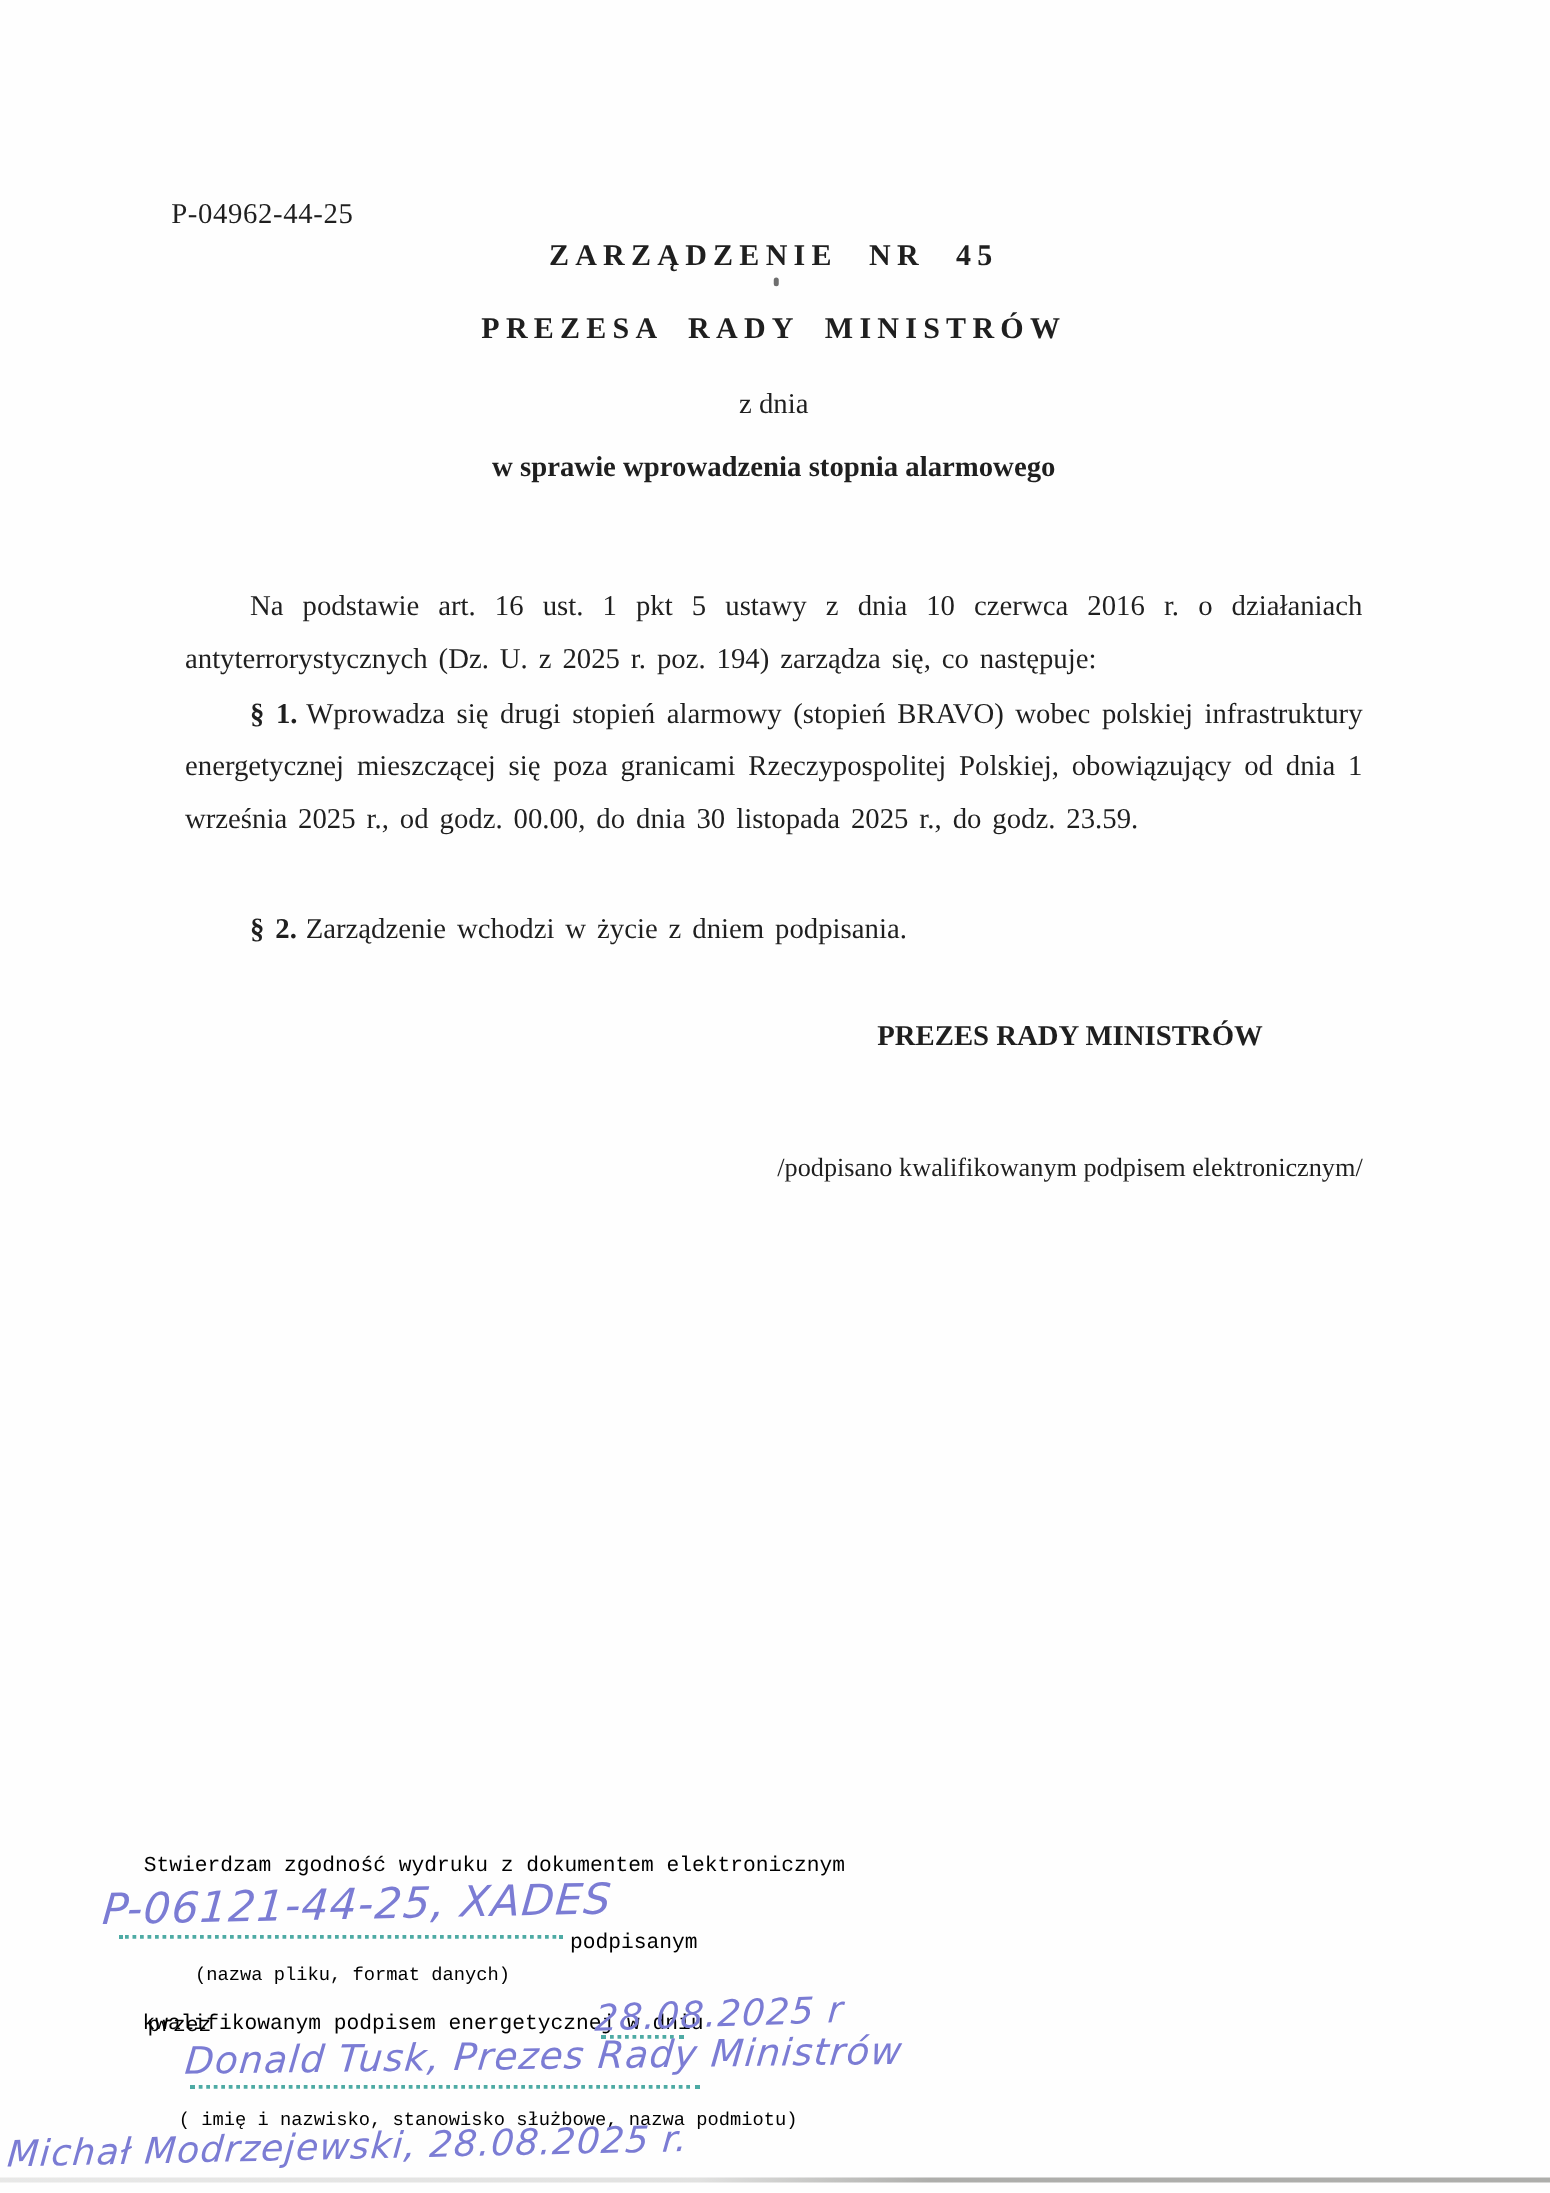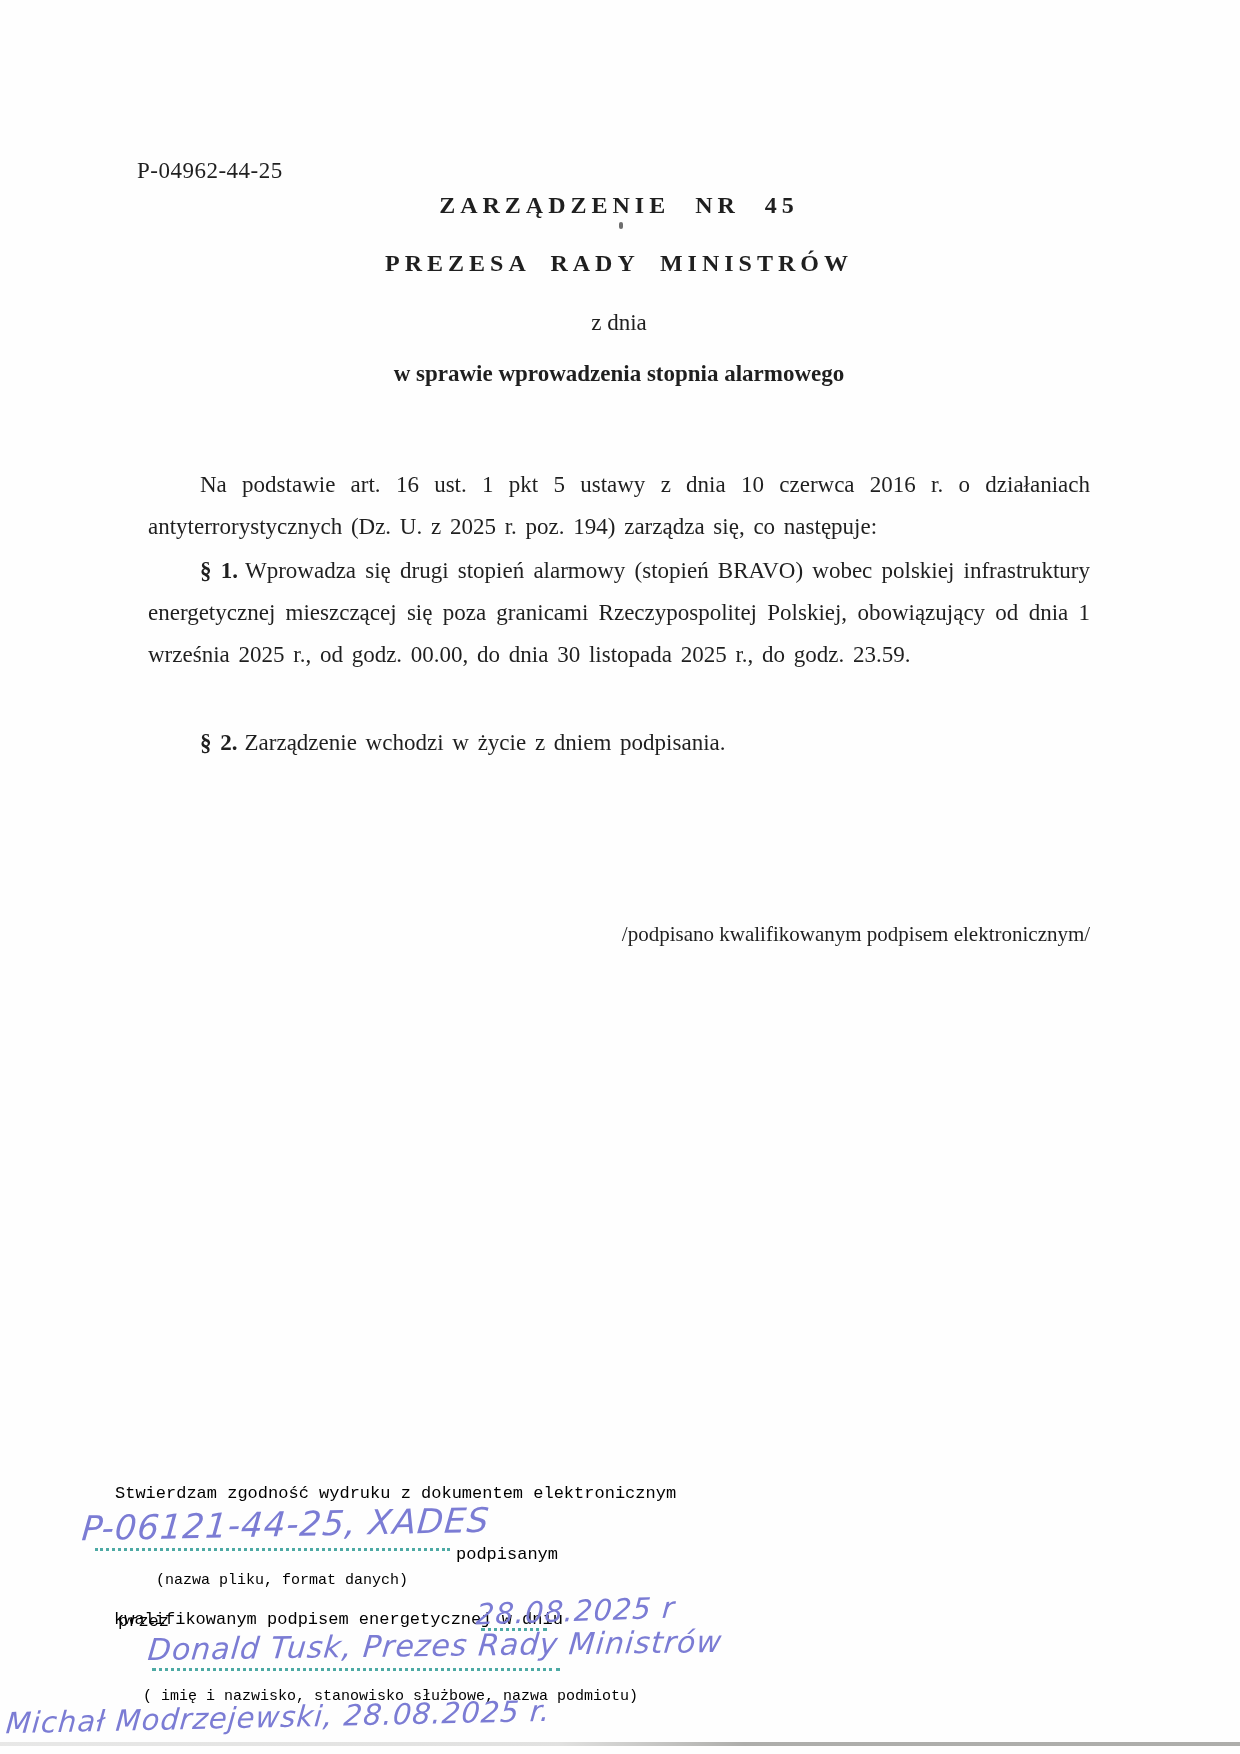--- a/index.html
+++ b/index.html
@@ -71,20 +71,21 @@
   <div class="abs para p-basis">Na podstawie art. 16 ust. 1 pkt 5 ustawy z dnia 10 czerwca 2016 r. o działaniach antyterrorystycznych (Dz. U. z 2025 r. poz. 194) zarządza się, co następuje:</div>
 
   <div class="abs para p-one">
     <span class="b">§ 1.</span><span>Wprowadza się drugi stopień alarmowy (stopień BRAVO) wobec polskiej infrastruktury energetycznej mieszczącej się poza granicami Rzeczypospolitej Polskiej, obowiązujący od dnia 1 września 2025 r., od godz. 00.00, do dnia 30 listopada 2025 r., do godz. 23.59.</span>
   </div>
 
   <div class="abs para p-two">
     <span class="b">§ 2.</span><span>Zarządzenie wchodzi w życie z dniem podpisania.</span>
   </div>
 
+  <div class="abs sig sig-role">PREZES RADY MINISTRÓW</div>
   <div class="abs sig sig-note">/podpisano kwalifikowanym podpisem elektronicznym/</div>
 
   <div class="abs stamp stamp-main st1">Stwierdzam zgodność wydruku z dokumentem elektronicznym</div>
 
   <div class="abs hw hw-file">P-06121-44-25, XADES</div>
 
   <div class="abs dots dots1"></div>
 
   <div class="abs stamp stamp-main st-signed">podpisanym</div>
 

